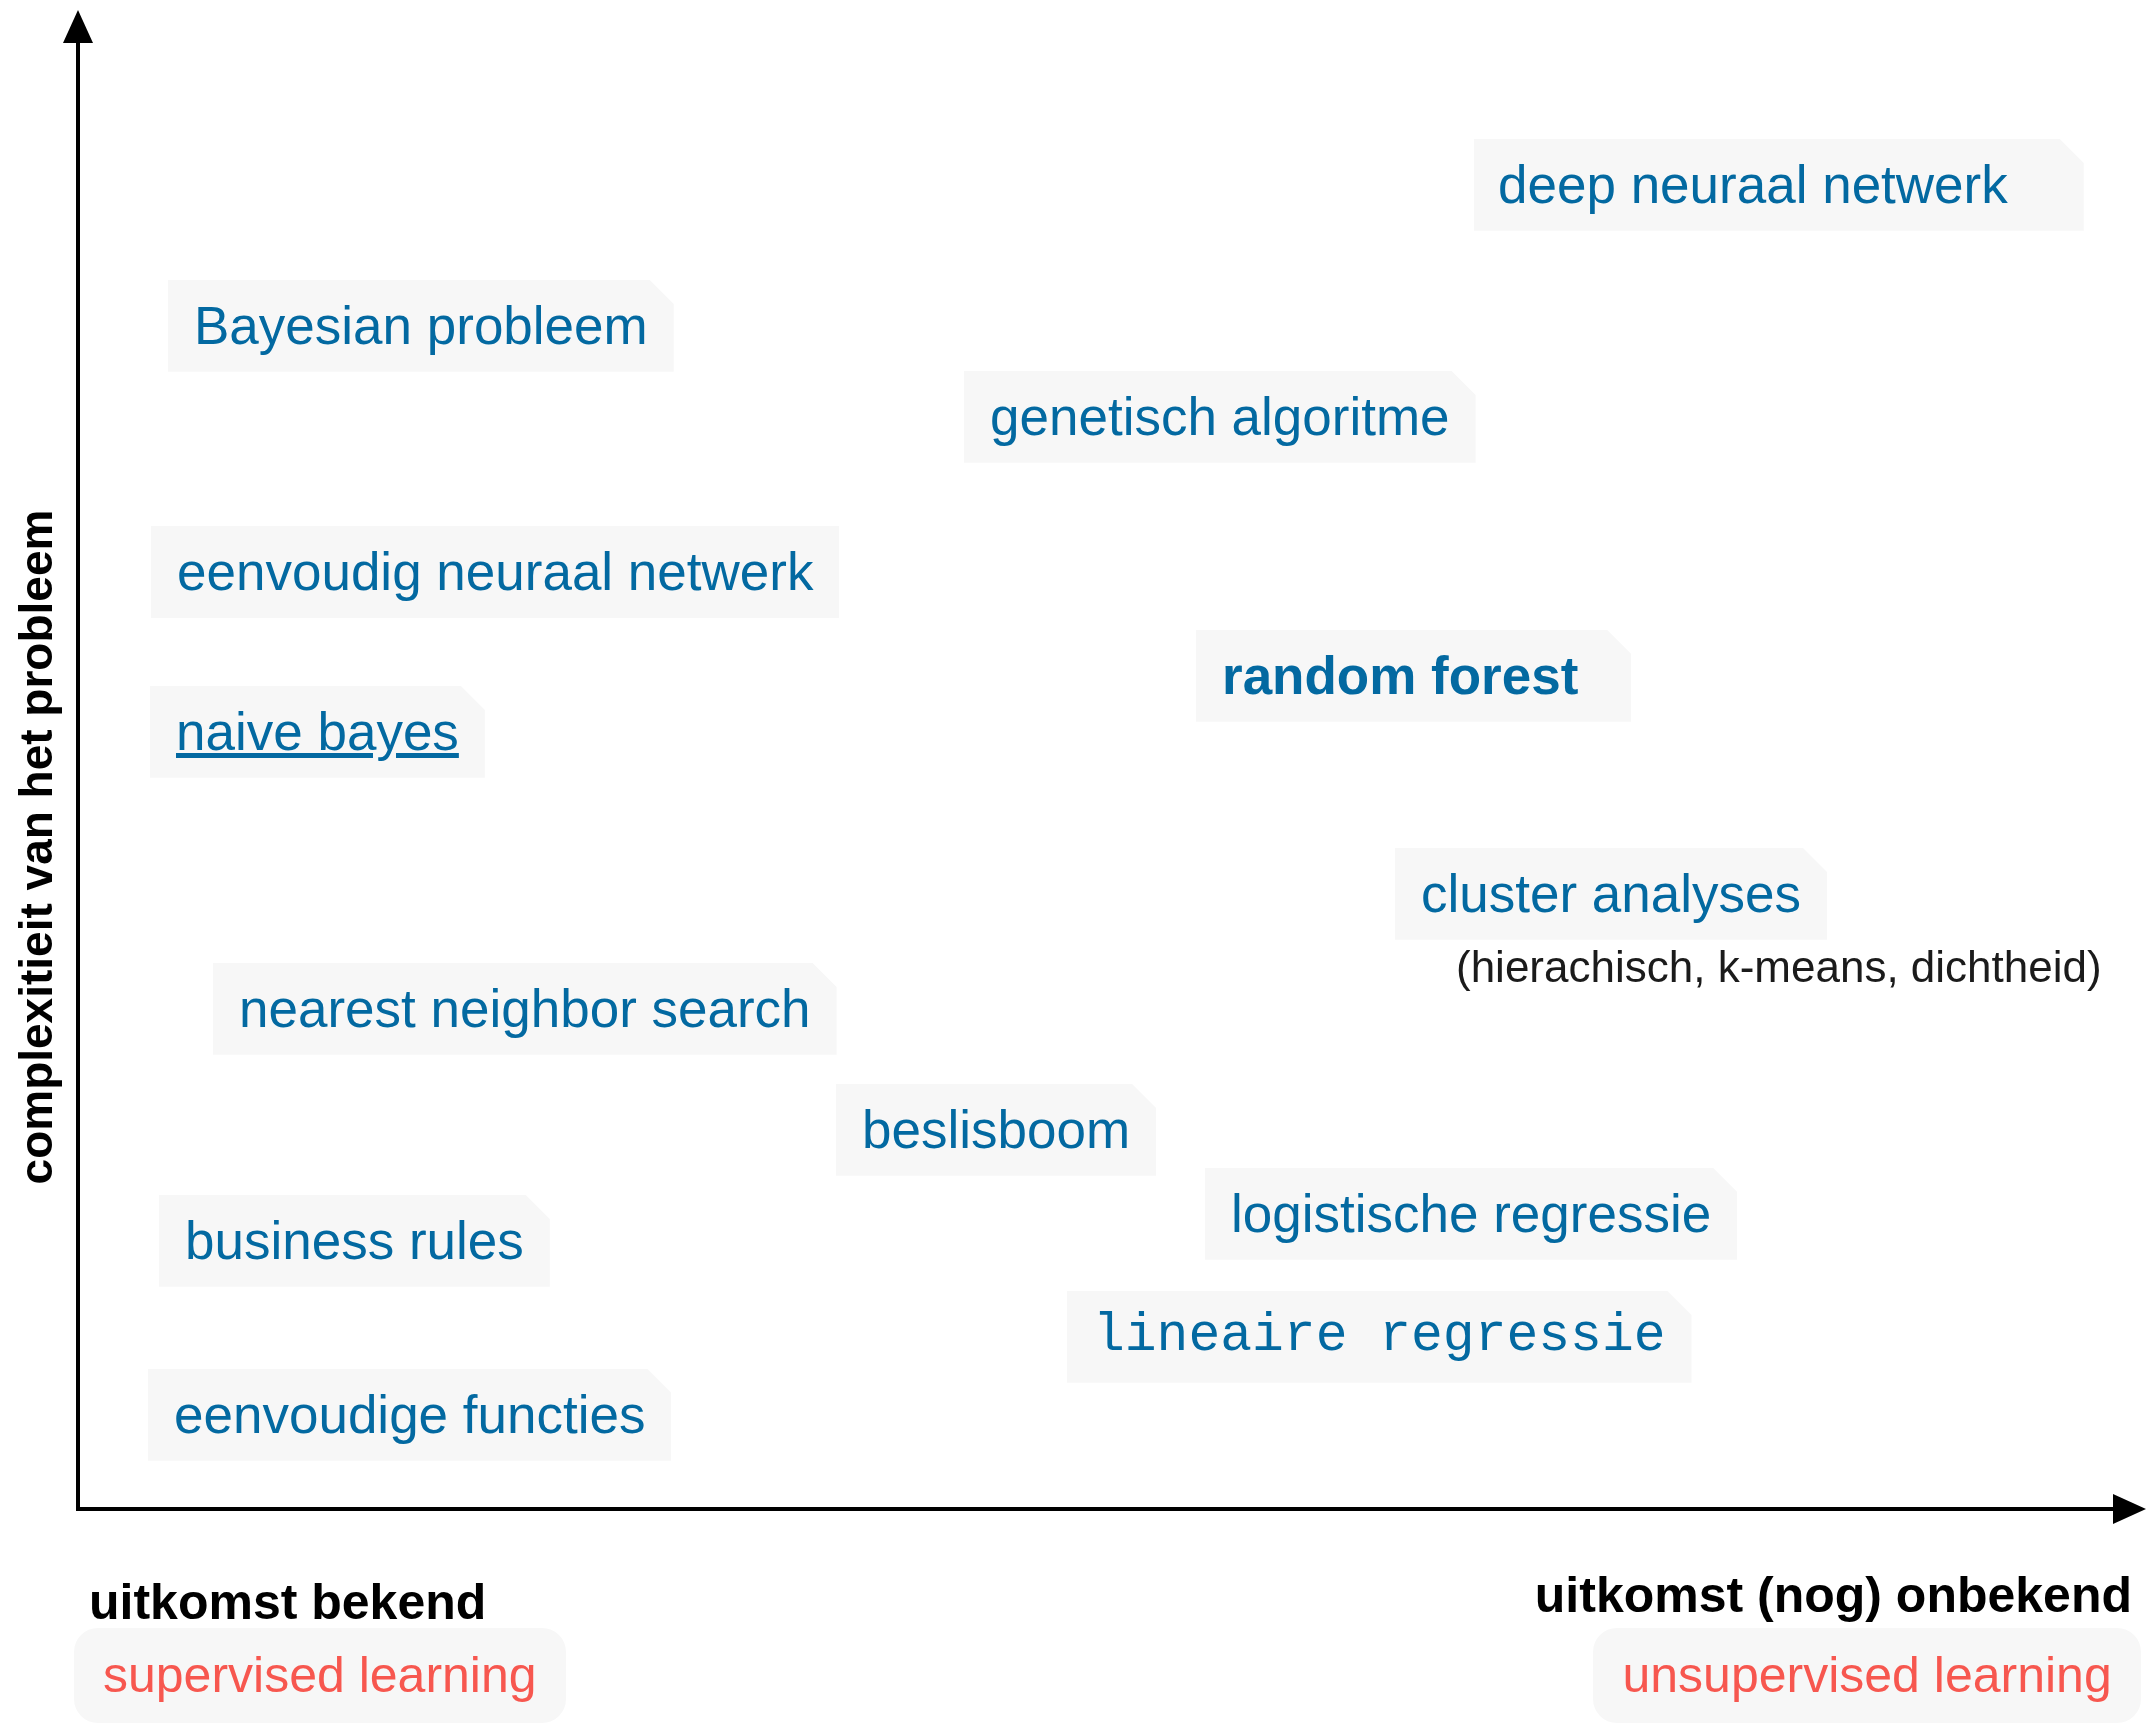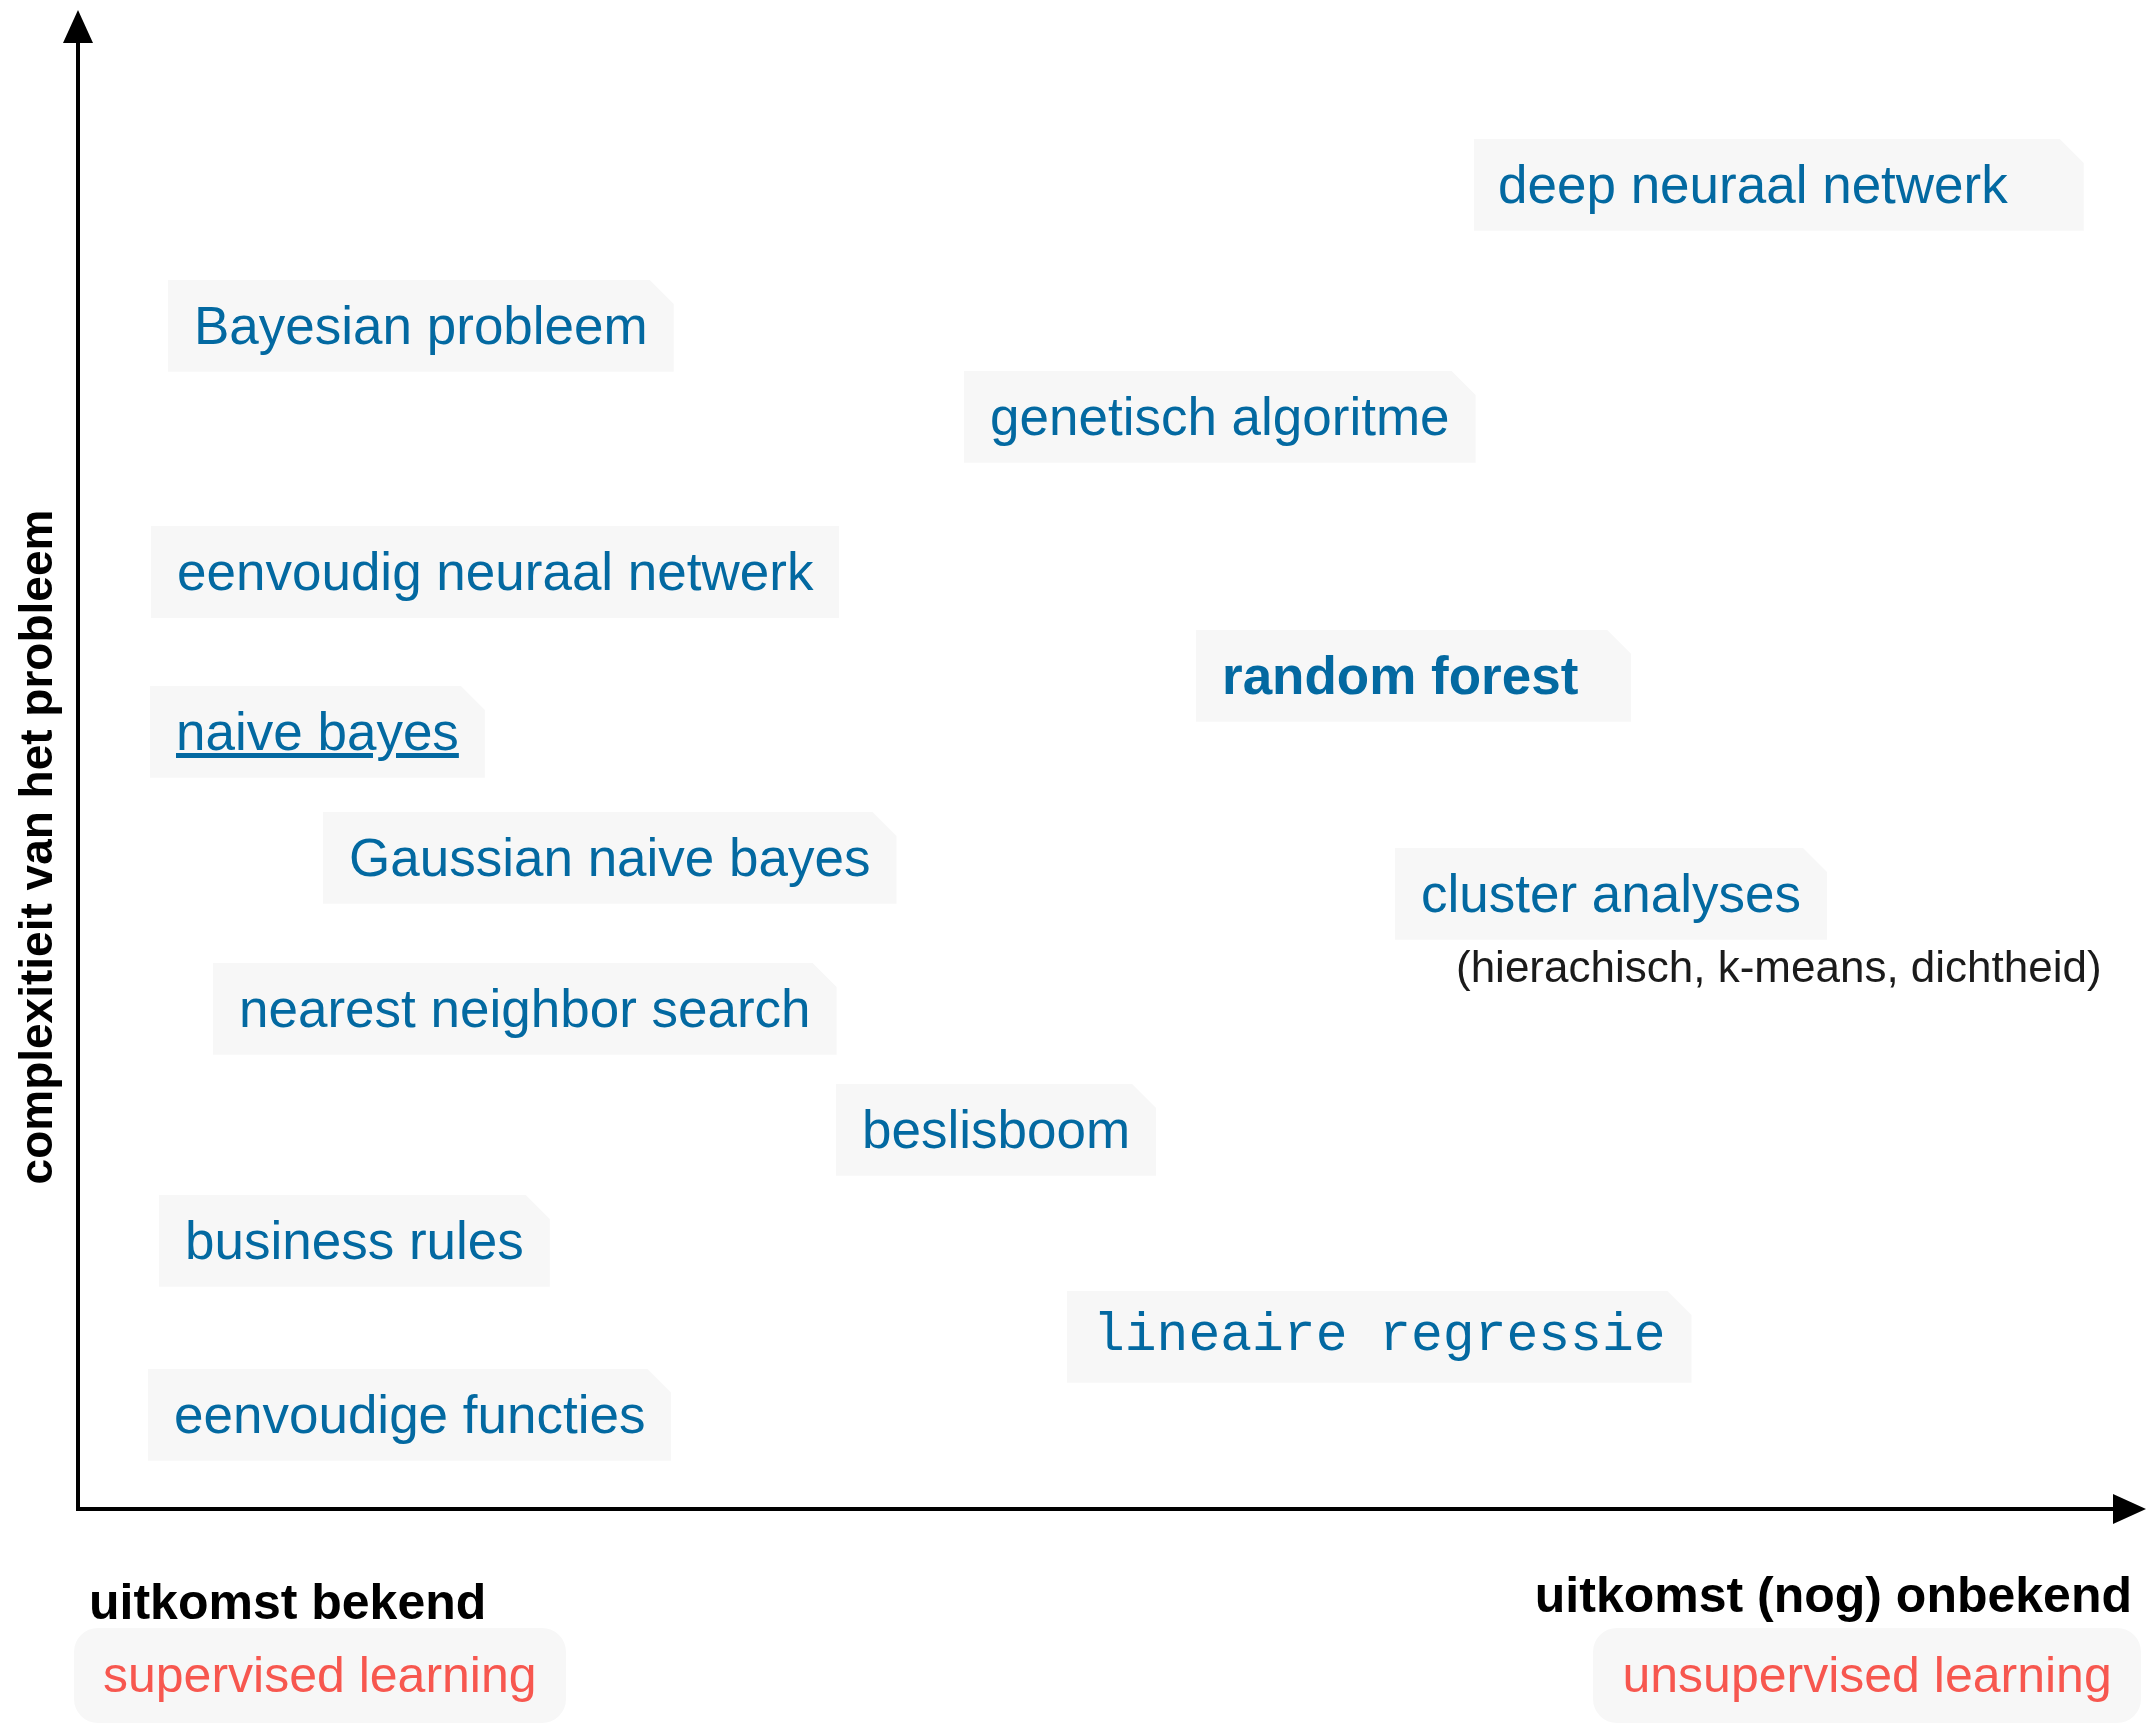--- a/index.html
+++ b/index.html
@@ -73,30 +73,30 @@
   <div class="tag notch" style="left:168px;top:280px;">Bayesian probleem</div>
 
   <div class="tag notch" style="left:964px;top:371px;">genetisch algoritme</div>
 
   <div class="tag" style="left:151px;top:526px;">eenvoudig neuraal netwerk</div>
 
   <div class="tag notch" style="left:1196px;top:630px;padding:18px 53px 18px 26px;font-weight:bold;">random forest</div>
 
   <div class="tag notch" style="left:150px;top:686px;text-decoration:underline;">naive bayes</div>
 
-  <div class="tag notch" style="left:323px;top:812px;">Gaussian naive bayes</div>
 
   <div class="tag notch" style="left:1395px;top:848px;">cluster analyses</div>
 
   <div class="subnote" style="left:1456px;top:943px;">(hierachisch, k-means, dichtheid)</div>
 
   <div class="tag notch" style="left:213px;top:963px;">nearest neighbor search</div>
 
   <div class="tag notch" style="left:836px;top:1084px;">beslisboom</div>
 
+  <div class="tag notch" style="left:1205px;top:1168px;">logistische regressie</div>
 
   <div class="tag notch" style="left:159px;top:1195px;">business rules</div>
 
   <div class="tag notch" style="left:1067px;top:1291px;font-family:Liberation Mono, monospace;">lineaire regressie</div>
 
   <div class="tag notch" style="left:148px;top:1369px;">eenvoudige functies</div>
 
   <div class="caption" style="left:89px;top:1573px;">uitkomst bekend</div>
 
   <div class="pill" style="left:74px;top:1628px;">supervised learning</div>

